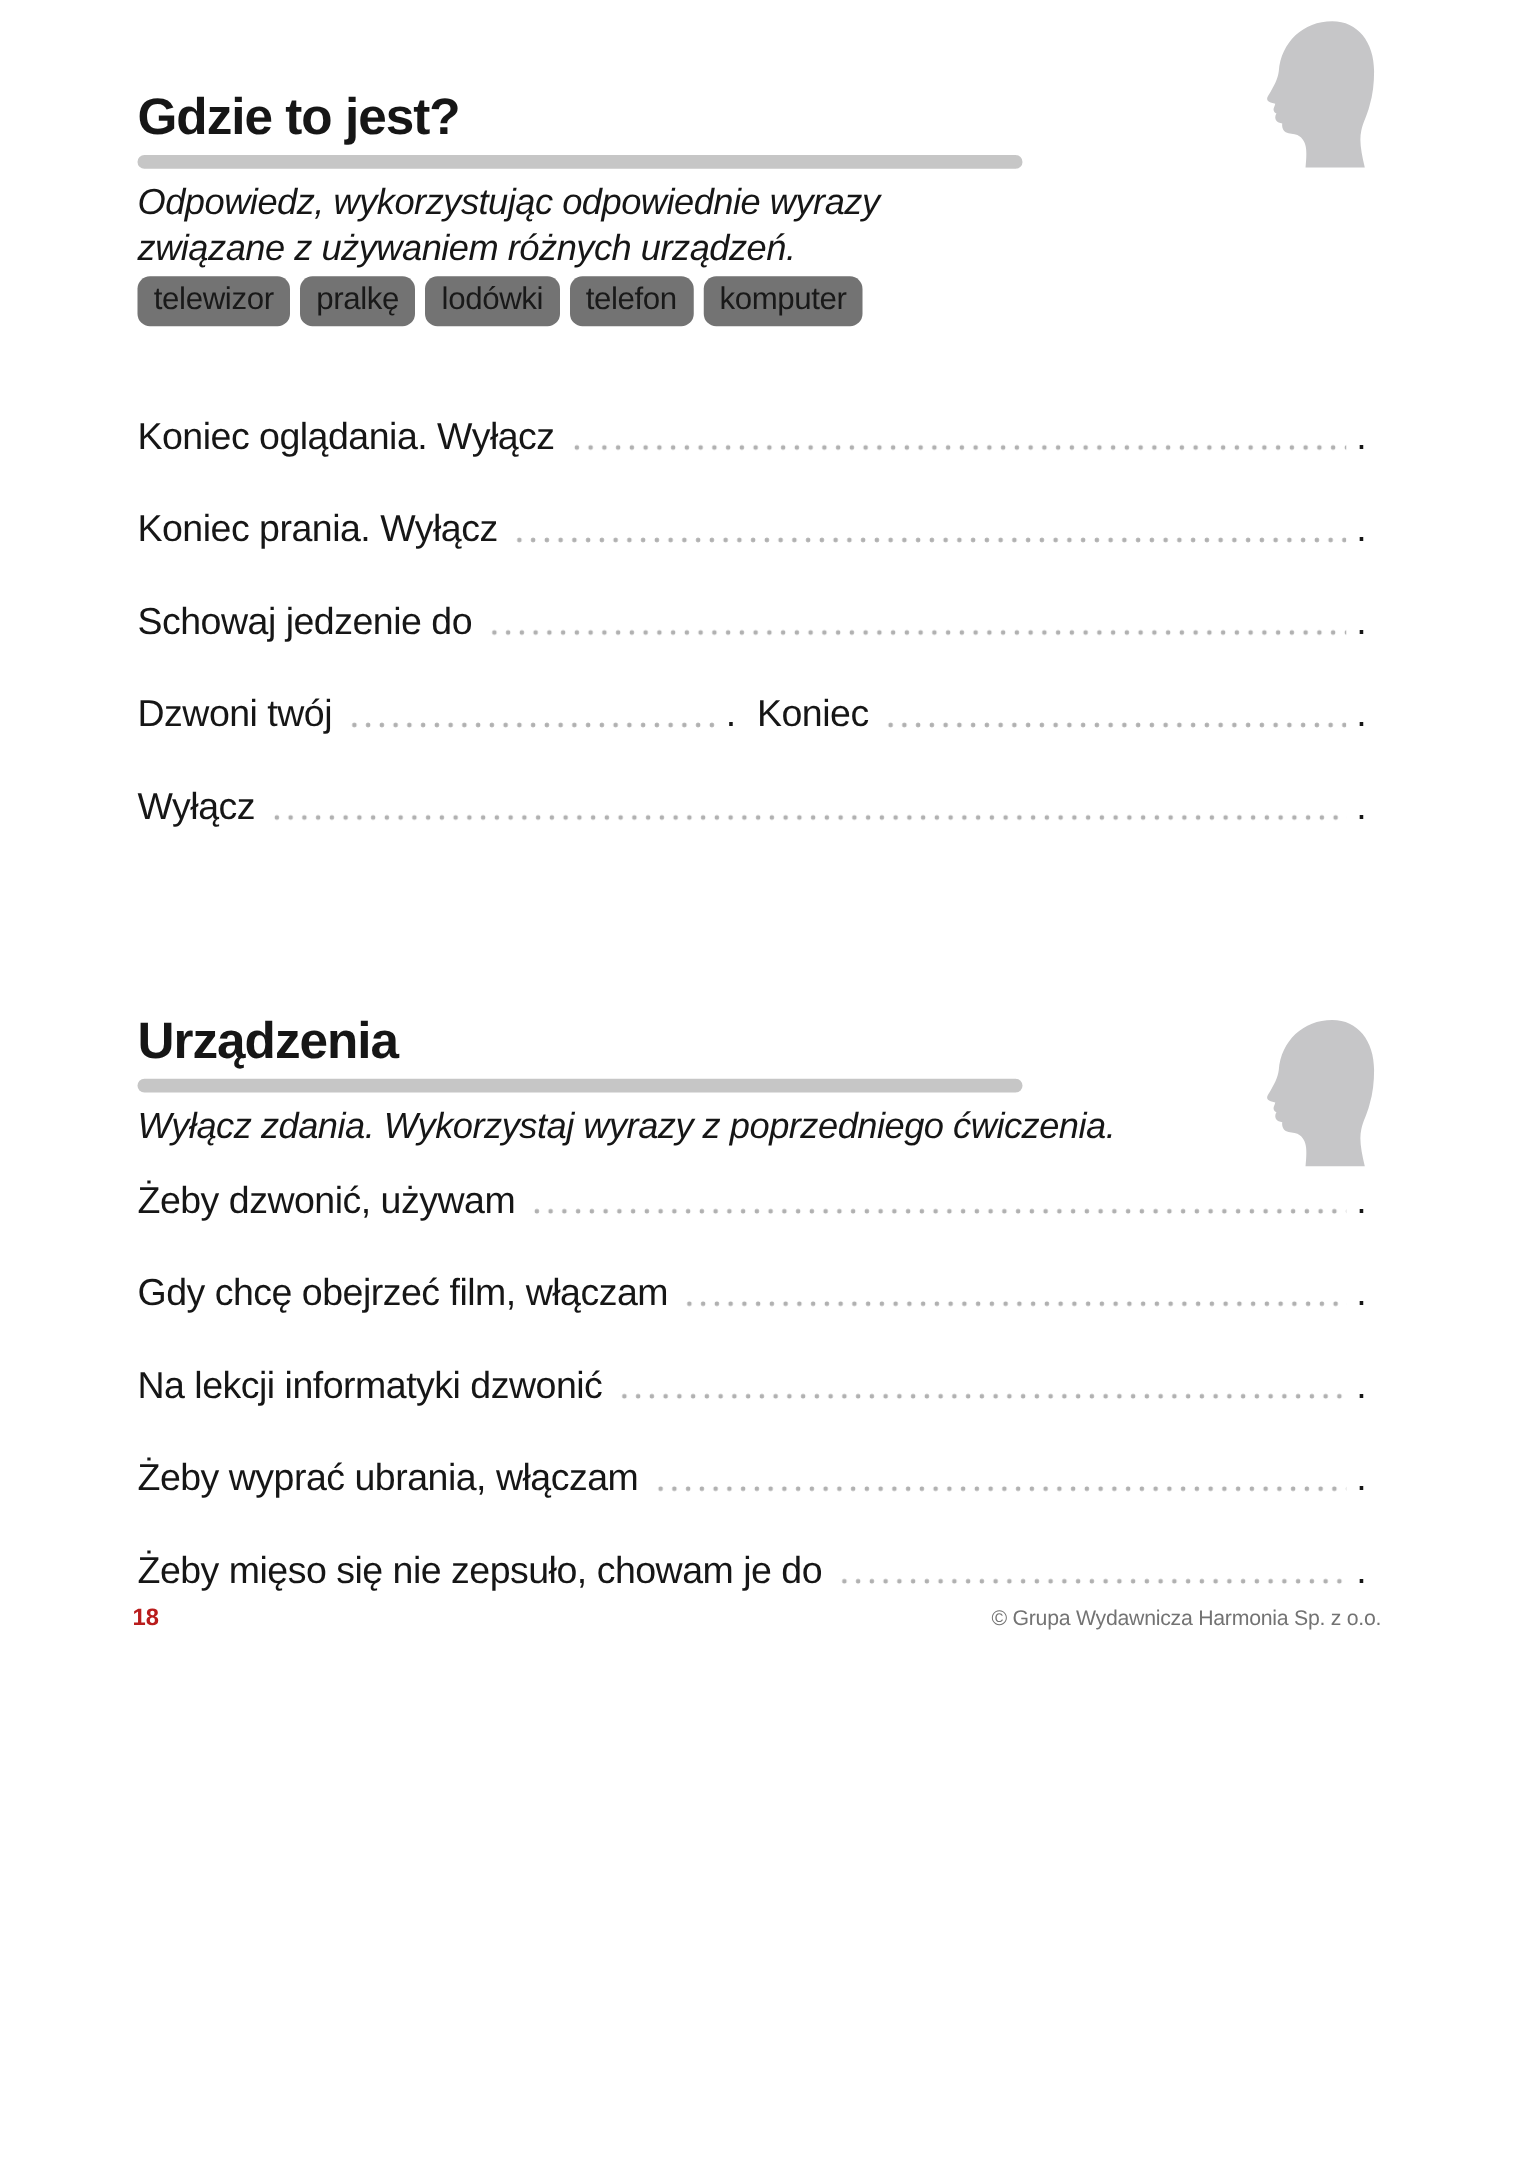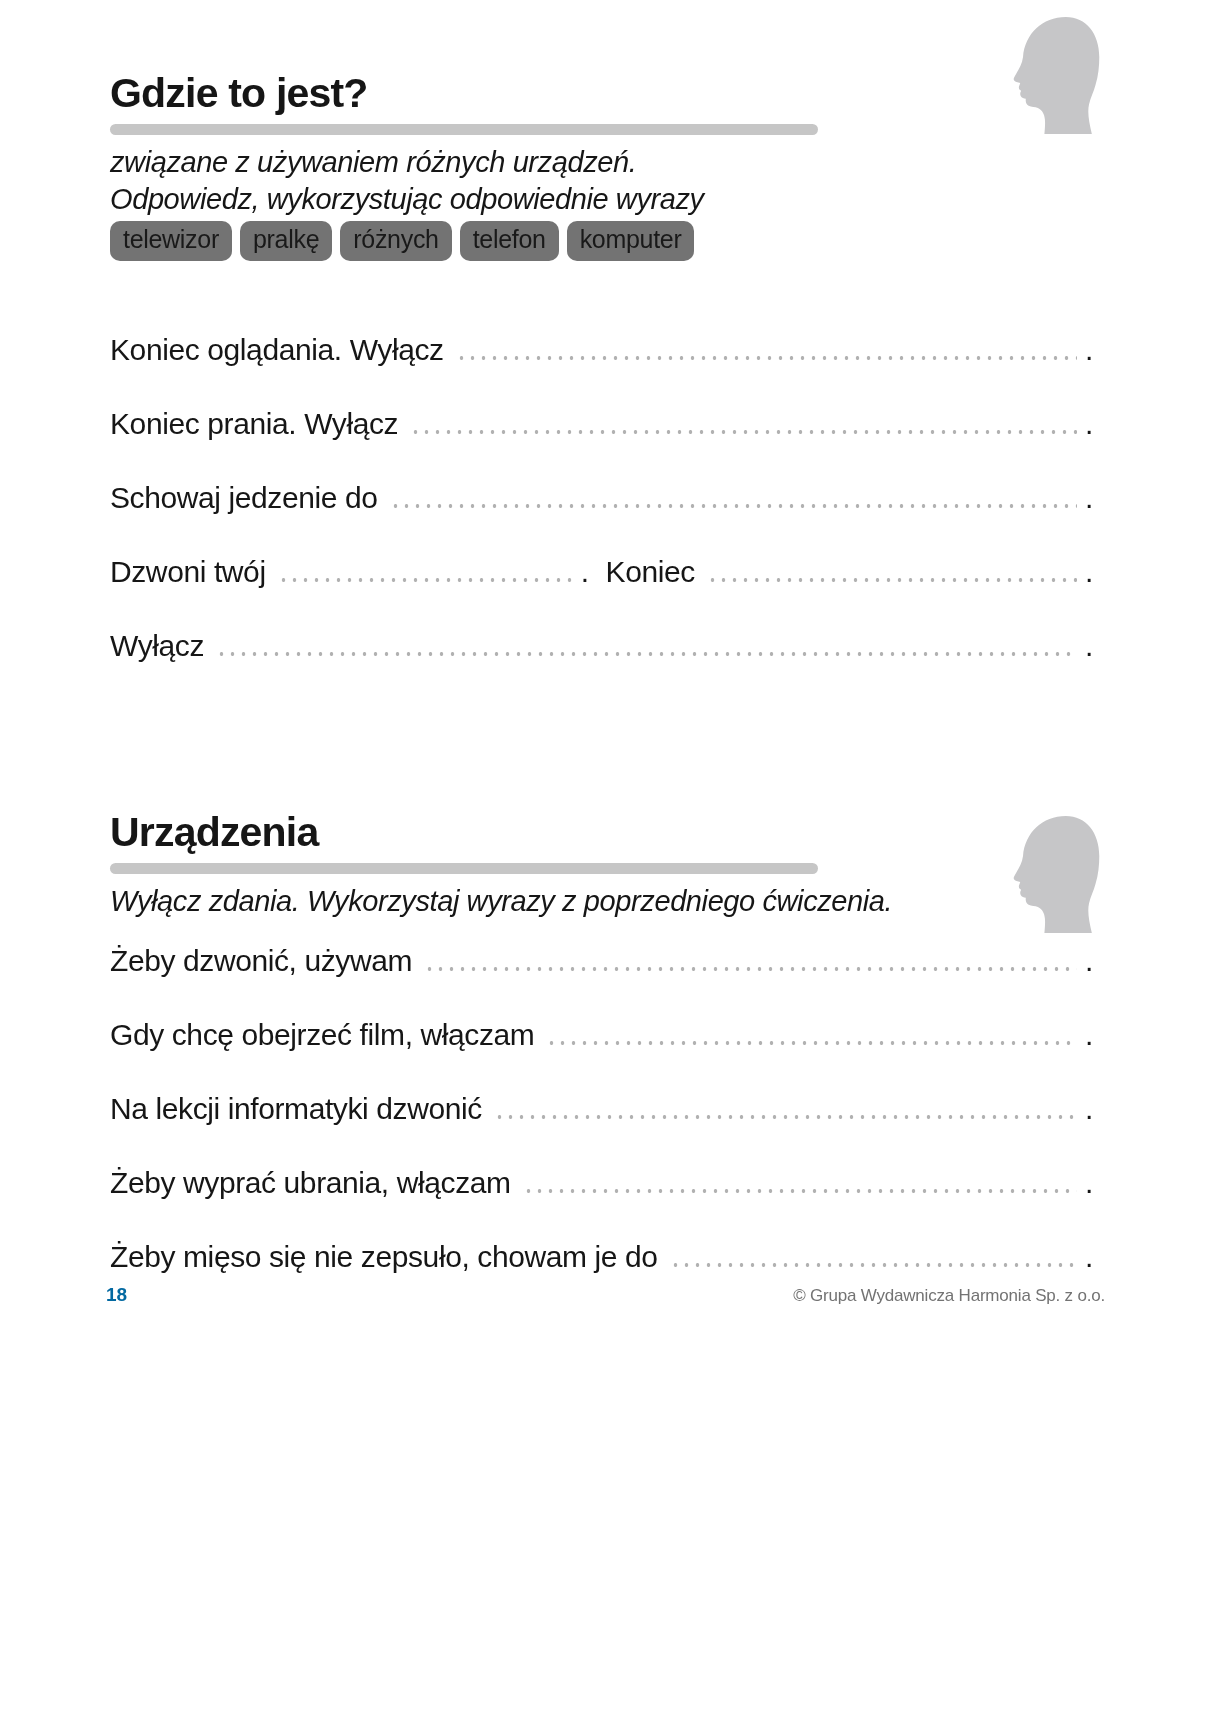--- a/index.html
+++ b/index.html
@@ -100,45 +100,45 @@
 
   .footer {
     position: absolute;
     left: 106px;
     right: 106px;
     bottom: 44px;
     display: flex;
     justify-content: space-between;
     align-items: baseline;
   }
-  .page-num { font-weight: bold; font-size: 19px; color: #0369a1; text-align: right; }
+  .page-num { font-weight: bold; font-size: 19px; color: #b91c1c; text-align: right; }
   .copyright { font-size: 17px; color: #737373; letter-spacing: -0.2px; }
 </style>
 </head>
 <body>
 
 <div class="page">
   <div class="content">
 
     <section class="exercise first">
       <h1 class="section-title">Gdzie to jest?</h1>
       <div class="title-bar"></div>
       <div class="head-icon icon-1">
         <svg viewBox="0 0 100 130" xmlns="http://www.w3.org/2000/svg" aria-hidden="true">
           <path fill="#c6c6c8" d="M60 2 C35 2 16 20 14 45 C13 53 9 59 5 66 C3 69 4 71 7 72 L11 73 C10.5 75 9.5 76.5 9.5 78 C9.5 80 11 81 12 81.5 C11 83 10.5 85 11.5 87 C12.5 89 15 89.5 17 90 C16.5 93 17.5 96 20 97.5 C23 99 27 98.5 30 100 C35 102.5 37 107 37.5 112 C38 117 37.5 122 37 128 L88 128 C85 115 83 105 85 96 C86.5 89 90 83 92 75 C95 65 96 55 96 45 C96 20 82 2 60 2 Z"></path>
         </svg>
       </div>
       <div class="instruction">
+          <div>Odpowiedz, wykorzystując odpowiednie wyrazy</div>
           <div>związane z używaniem różnych urządzeń.</div>
-          <div>Odpowiedz, wykorzystując odpowiednie wyrazy</div>
         </div>
       <div class="word-bank">
           <span class="chip">telewizor</span>
           <span class="chip">pralkę</span>
-          <span class="chip">różnych</span>
+          <span class="chip">lodówki</span>
           <span class="chip">telefon</span>
           <span class="chip">komputer</span>
         </div>
       <div class="sentences first-set">
           <div class="sentence-row">
             <span class="stext">Koniec oglądania. Wyłącz</span>
             <span class="leader"></span>
             <span class="period">.</span>
           </div>
           <div class="sentence-row">

